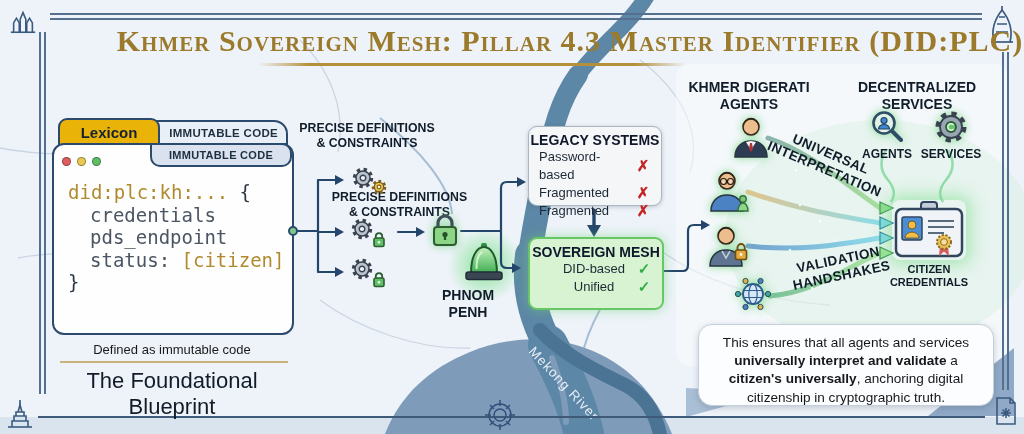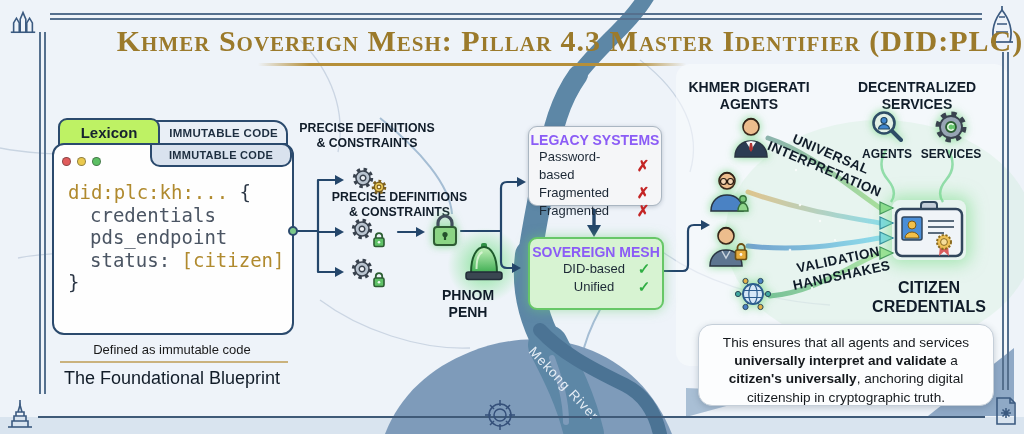--- a/index.html
+++ b/index.html
@@ -19,21 +19,21 @@
   .subtitle{font-size:23px;color:#0e1620;}
   .subtitle .b{font-weight:bold;}
   
   .tab{position:absolute;border:2px solid #2b4a6d;box-sizing:border-box;display:flex;align-items:center;}
   .codebox{font-family:"DejaVu Sans Mono","Liberation Mono",monospace;font-size:19px;line-height:22.5px;color:#2b3645;}
   .codebox .gold{color:#b08a2e;} .codebox .gry{color:#4b5563;}
   .ind{padding-left:22px;}
   .dot{display:inline-block;width:9px;height:9px;border-radius:50%;margin-right:6px;border:1px solid rgba(40,40,40,.45);box-sizing:border-box;}
   
   .cmp{position:absolute;box-sizing:border-box;border-radius:9px;}
-  .cmp .t{font-weight:bold;font-size:14px;color:#8b5cf6;text-align:center;margin-top:5px;}
+  .cmp .t{font-weight:bold;font-size:14px;color:#0f172a;text-align:center;margin-top:5px;}
   .row{display:flex;align-items:center;font-size:13px;color:#1c2835;line-height:18px;padding:0 8px 0 10px;}
   .row .lab{flex:1;}
   .row .lab.c{text-align:center;padding-left:14px;}
   .row .mk{width:20px;text-align:center;font-weight:bold;font-size:15px;}
   .mk.x{color:#c42525;} .mk.v{color:#2fae43;}
   .glow-g{filter:drop-shadow(0 0 4px rgba(115,215,130,.85));}
   .infobox{position:absolute;background:#fcfdfe;border:1.5px solid #c5cfd9;border-radius:14px;
            box-shadow:0 2px 6px rgba(60,80,100,.25);box-sizing:border-box;
            font-size:13.6px;line-height:1.34;color:#15191d;text-align:center;padding:9px 12px;}
   .infobox .b{font-weight:bold;}
@@ -151,41 +151,41 @@
     </g>
   </svg>
 
   <div class="abs title ctr" style="left:110px;top:24px;width:920px;">Khmer Sovereign Mesh: Pillar 4.3 Master Identifier (DID:PLC)</div>
   <div class="abs" style="left:258px;top:63px;width:428px;height:2.5px;
        background:linear-gradient(90deg,rgba(181,143,58,0),#b58f3a 12%,#b58f3a 88%,rgba(181,143,58,0));"></div>
 
   <div class="tab" style="left:58px;top:120px;width:230px;height:25px;background:#e9eff6;border-radius:10px 14px 0 0;justify-content:flex-end;z-index:1;">
     <span style="font-size:11.5px;font-weight:bold;color:#1d2e40;letter-spacing:.3px;margin-right:8px;">IMMUTABLE CODE</span>
   </div>
-  <div class="tab" style="left:58px;top:118px;width:102px;height:28px;background:#bef264;border-radius:9px 9px 0 0;justify-content:center;z-index:2;">
+  <div class="tab" style="left:58px;top:118px;width:102px;height:28px;background:#eab308;border-radius:9px 9px 0 0;justify-content:center;z-index:2;">
     <span style="font-size:15px;font-weight:bold;color:#16222f;">Lexicon</span>
   </div>
   <div class="abs" style="left:52px;top:143px;width:242px;height:192px;background:#fefefe;border:2px solid #2b4a6d;border-radius:12px;box-sizing:border-box;z-index:2;"></div>
   <div class="tab" style="left:150px;top:143px;width:142px;height:24px;background:#d9e2ee;border-radius:0 10px 10px 10px;justify-content:center;z-index:3;">
     <span style="font-size:11px;font-weight:bold;color:#1d2e40;letter-spacing:.3px;">IMMUTABLE CODE</span>
   </div>
   <div class="abs" style="left:62px;top:152px;z-index:3;">
     <span class="dot" style="background:#e05b5b;"></span><span class="dot" style="background:#eac94e;"></span><span class="dot" style="background:#5cbf63;"></span>
   </div>
   <div class="abs codebox" style="left:68px;top:181px;z-index:3;">
     <div><span class="gold">did:plc:kh:...</span><span> {</span></div>
     <div class="ind gry">credentials</div>
     <div class="ind gry">pds_endpoint</div>
     <div class="ind"><span class="gry">status: </span><span class="gold">[citizen]</span></div>
     <div>}</div>
   </div>
   <div class="abs" style="left:288px;top:226px;width:10px;height:10px;border-radius:50%;background:#7cc98a;border:2px solid #2b4a6d;box-sizing:border-box;z-index:3;"></div>
   <div class="abs ctr" style="left:52px;top:342px;width:240px;font-size:13px;color:#1a1a1a;">Defined as immutable code</div>
   <div class="abs" style="left:60px;top:361px;width:228px;height:1.5px;background:rgba(187,149,72,.7);"></div>
-  <div class="abs ctr" style="left:40px;top:368px;width:264px;font-size:18px;color:#111c28;">The Foundational Blueprint</div>
+  <div class="abs ctr" style="left:40px;top:368px;width:264px;font-size:22px;color:#111c28;">The Foundational Blueprint</div>
 
   <svg class="abs" style="left:0;top:0;z-index:2;" width="1024" height="434" viewBox="0 0 1024 434">
     <g fill="none" stroke="#24466b" stroke-width="2.2" stroke-linecap="round">
       <path d="M298,231 H318 M318,180 V272 M318,180 H335 M318,232 H335 M318,272 H335"></path>
       <path d="M398,232 H416"></path>
       <path d="M461,231 H501"></path>
       <path d="M501,231 V188 Q501,182 507,182 H517"></path>
       <path d="M501,231 V262 Q501,268 507,268 H512"></path>
       <path d="M664,271 H683 Q688,271 688,265 V231 Q688,225 694,225 H701"></path>
     </g>
@@ -388,20 +388,20 @@
       <rect x="4" y="9" width="66" height="47" rx="6" fill="#f0f4f8" stroke="#31465c" stroke-width="2.5"></rect>
       <rect x="10" y="17" width="20" height="23" rx="2" fill="#4a8ed8" stroke="#31465c" stroke-width="1.5"></rect>
       <circle cx="20" cy="25" r="4" fill="#f2c04a" stroke="#7c5a14" stroke-width="1"></circle>
       <path d="M13,38 a7,6 0 0 1 14,0 Z" fill="#f2c04a" stroke="#7c5a14" stroke-width="1"></path>
       <path d="M36,21 h26 M36,27 h26 M36,33 h16" stroke="#5a6b7c" stroke-width="2"></path>
       <polygon points="48,45 47,56 52,51.5 57,56 56,45" fill="#d95c5c"></polygon>
       <circle cx="52" cy="42" r="7" fill="#efc257" stroke="#8a6a1f" stroke-width="2" stroke-dasharray="2.2 1.6"></circle>
       <circle cx="52" cy="42" r="3.4" fill="#f6dd9a" stroke="#8a6a1f" stroke-width="1"></circle>
     </svg>
   </div>
-  <div class="abs lbl prl ctr" style="left:868px;top:263px;width:122px;font-size:16px;z-index:3;margin-top:16px;">CITIZEN
+  <div class="abs lbl prl ctr" style="left:868px;top:263px;width:122px;font-size:11px;z-index:3;">CITIZEN
 CREDENTIALS</div>
 
   <div class="infobox" style="left:698px;top:324px;width:296px;height:82px;z-index:6;">
     <span>This ensures that all agents and services </span><span class="b">universally interpret and validate</span><span> a </span><span class="b">citizen's universally</span><span>, anchoring digital citizenship in cryptographic truth.</span>
   </div>
 
 </div>
 
 </body></html>

